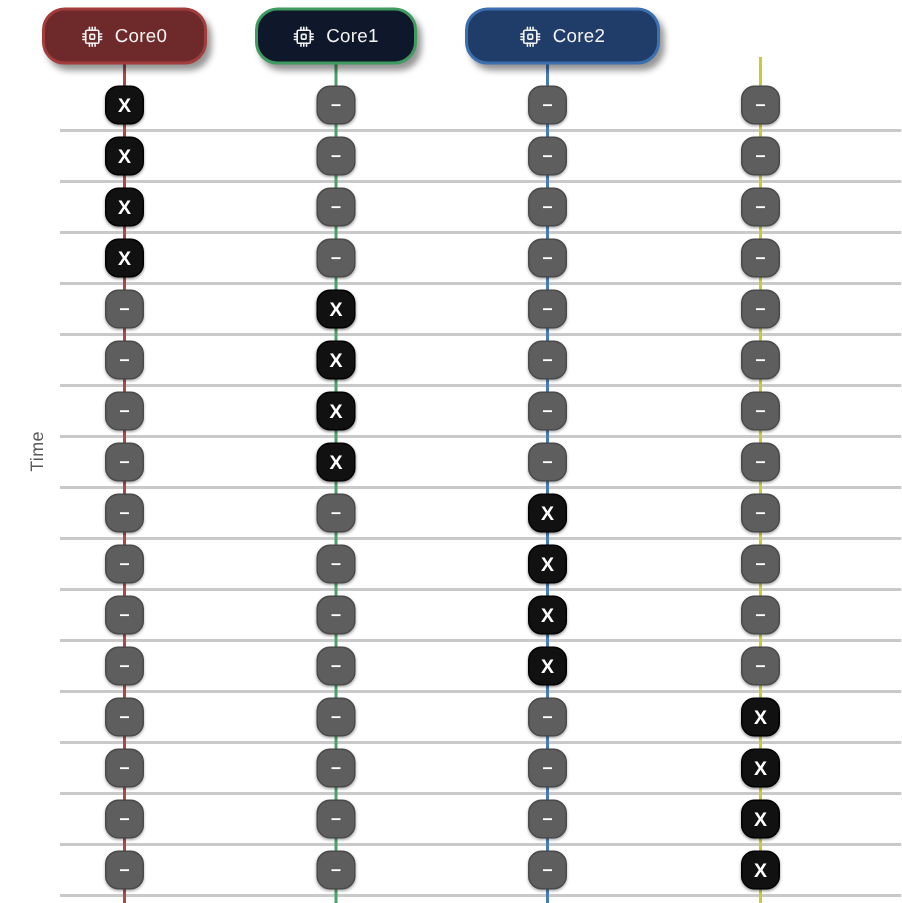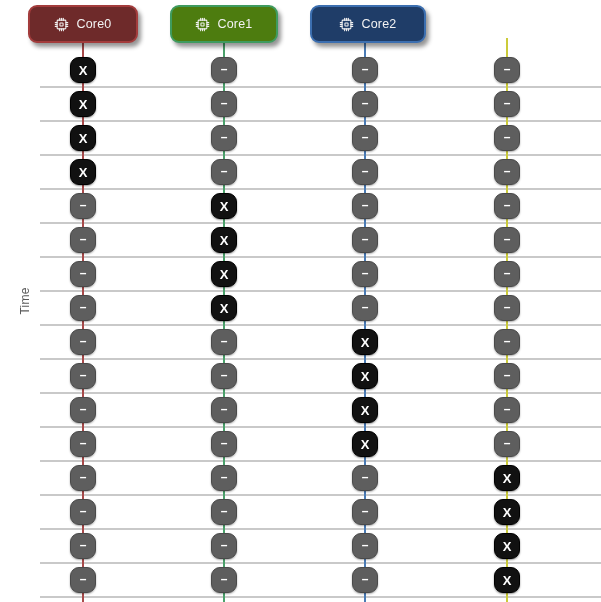--- a/index.html
+++ b/index.html
@@ -74,21 +74,21 @@
   #core-headers {
     position: absolute;
     left: 0; top: 0;
     width: 601px;
     height: 48px;
   }
   .core-header {
     position: absolute;
     top: 5px;
     height: 38px;
-    border-radius: 9px;
+    border-radius: 15px;
     border-width: 2px;
     border-style: solid;
     display: flex;
     align-items: center;
     justify-content: center;
     gap: 7px;
     box-shadow: 3px 4px 4px rgba(0,0,0,0.42);
   }
   .core-header .cpu-icon {
     width: 15px;
@@ -194,42 +194,42 @@
             <line x1="2" y1="9" x2="5" y2="9"></line>
             <line x1="2" y1="12" x2="5" y2="12"></line>
             <line x1="2" y1="15" x2="5" y2="15"></line>
             <line x1="19" y1="9" x2="22" y2="9"></line>
             <line x1="19" y1="12" x2="22" y2="12"></line>
             <line x1="19" y1="15" x2="22" y2="15"></line>
           </svg>
         </span>
         <span class="core-label">Core0</span>
       </div>
-      <div class="core-header" style="left: 170px; width: 108px; background: #4d7c0f; border-color: rgb(63, 155, 95);">
+      <div class="core-header" style="left: 170px; width: 108px; background: #0f172a; border-color: rgb(63, 155, 95);">
         <span style="display: flex;">
           <svg viewBox="0 0 24 24" class="cpu-icon" fill="none" stroke="#f2f2f2" stroke-width="1.7" stroke-linecap="round">
             <rect x="5" y="5" width="14" height="14" rx="1.5"></rect>
             <rect x="9.5" y="9.5" width="5" height="5" rx="0.8"></rect>
             <line x1="9" y1="2" x2="9" y2="5"></line>
             <line x1="12" y1="2" x2="12" y2="5"></line>
             <line x1="15" y1="2" x2="15" y2="5"></line>
             <line x1="9" y1="19" x2="9" y2="22"></line>
             <line x1="12" y1="19" x2="12" y2="22"></line>
             <line x1="15" y1="19" x2="15" y2="22"></line>
             <line x1="2" y1="9" x2="5" y2="9"></line>
             <line x1="2" y1="12" x2="5" y2="12"></line>
             <line x1="2" y1="15" x2="5" y2="15"></line>
             <line x1="19" y1="9" x2="22" y2="9"></line>
             <line x1="19" y1="12" x2="22" y2="12"></line>
             <line x1="19" y1="15" x2="22" y2="15"></line>
           </svg>
         </span>
         <span class="core-label">Core1</span>
       </div>
-      <div class="core-header" style="left: 310px; width: 116px; background: rgb(31, 61, 104); border-color: rgb(60, 111, 176);">
+      <div class="core-header" style="left: 310px; width: 130px; background: rgb(31, 61, 104); border-color: rgb(60, 111, 176);">
         <span style="display: flex;">
           <svg viewBox="0 0 24 24" class="cpu-icon" fill="none" stroke="#f2f2f2" stroke-width="1.7" stroke-linecap="round">
             <rect x="5" y="5" width="14" height="14" rx="1.5"></rect>
             <rect x="9.5" y="9.5" width="5" height="5" rx="0.8"></rect>
             <line x1="9" y1="2" x2="9" y2="5"></line>
             <line x1="12" y1="2" x2="12" y2="5"></line>
             <line x1="15" y1="2" x2="15" y2="5"></line>
             <line x1="9" y1="19" x2="9" y2="22"></line>
             <line x1="12" y1="19" x2="12" y2="22"></line>
             <line x1="15" y1="19" x2="15" y2="22"></line>

